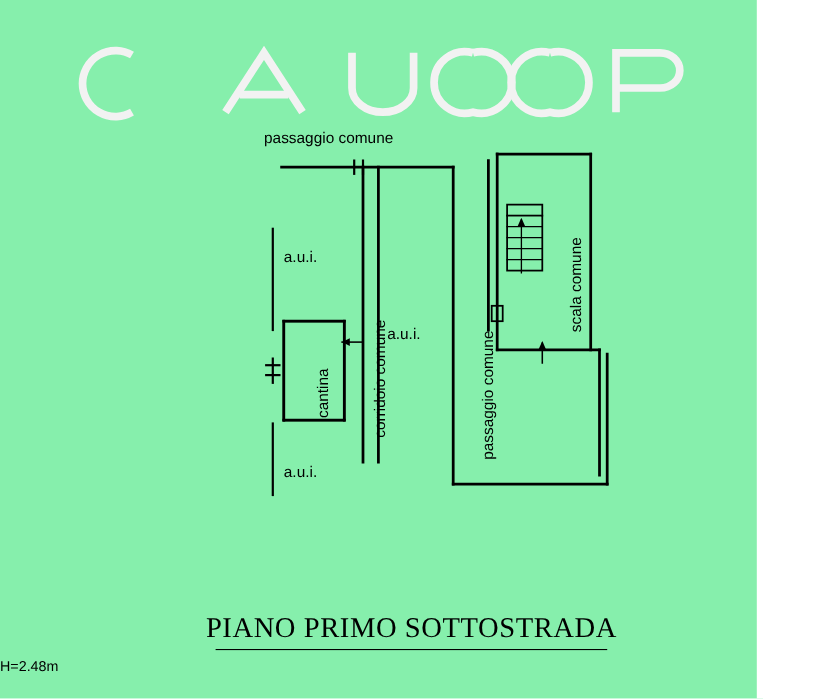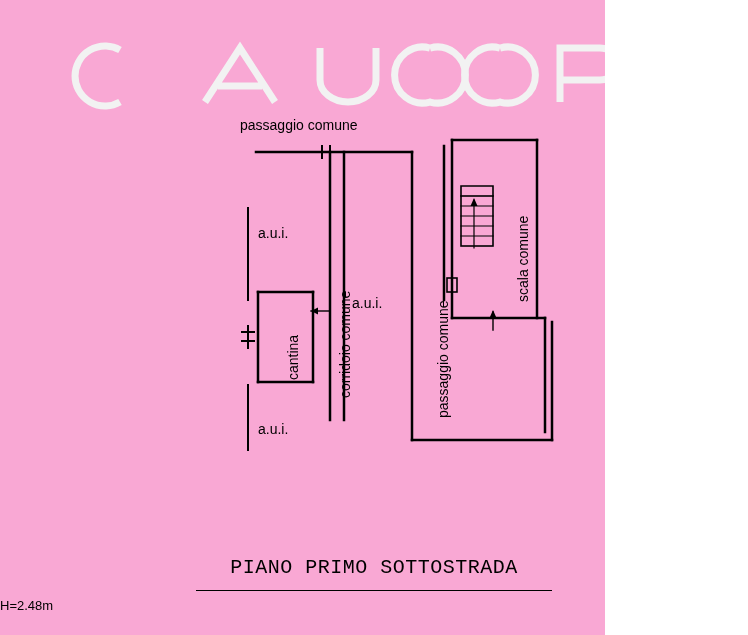--- a/index.html
+++ b/index.html
@@ -2,23 +2,23 @@
 <html><head>
 <meta charset="utf-8">
 <style>
   html, body {
     margin: 0;
     padding: 0;
     background: #ffffff;
   }
   #page {
     position: relative;
-    width: 605px;
+    width: 688px;
     height: 635px;
-    background: #f9a8d4;
+    background: #86efac;
     font-family: "Liberation Sans", sans-serif;
     overflow: hidden;
   }
   .plan-svg {
     position: absolute;
     left: 0;
     top: 0;
     width: 748px;
     height: 635px;
   }
@@ -36,24 +36,24 @@
     font-size: 14px;
     transform-origin: 0 0;
     transform: rotate(-90deg);
   }
   .title {
     position: absolute;
     left: 0;
     top: 556px;
     width: 748px;
     text-align: center;
-    font-size: 20px;
+    font-size: 26px;
     letter-spacing: 0.5px;
     color: #000000;
-    font-family: Liberation Mono, monospace;
+    font-family: Liberation Serif, serif;
   }
   .subtitle {
     position: absolute;
     left: 0;
     top: 598px;
     width: 748px;
     font-size: 13px;
     color: #000000;
     font-family: "Liberation Sans", sans-serif;
   }

